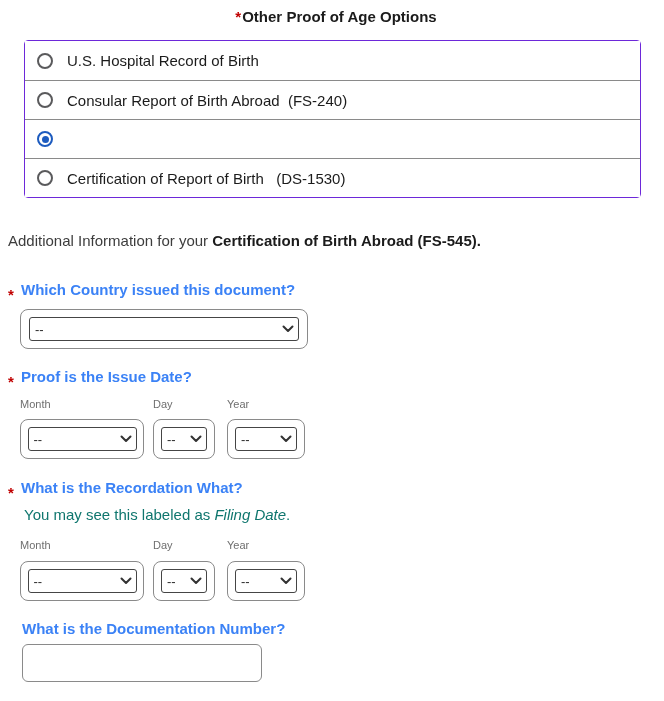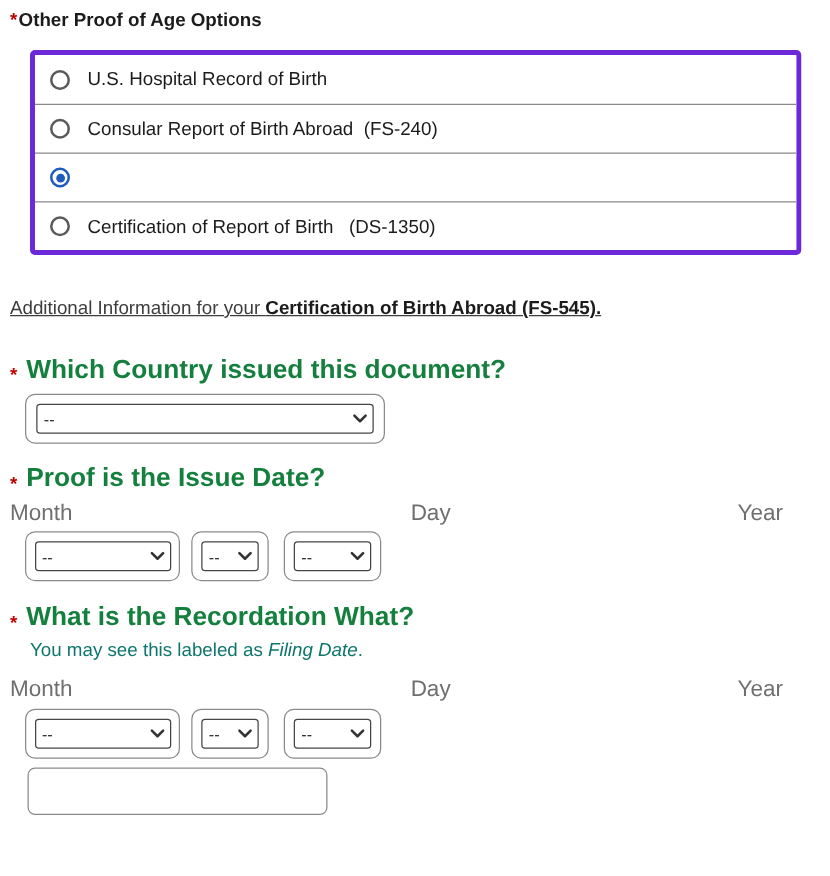--- a/index.html
+++ b/index.html
@@ -17,20 +17,21 @@
   }
 
   
   .section-title {
     margin-left: 8px;
     font-size: 15px;
     font-weight: 700;
     line-height: 18px;
     color: #1b1b1b;
     margin-bottom: 14px;
+    text-align: center;
   }
   .req-sup {
     color: #c00000;
     font-weight: 700;
     margin-right: 1px;
   }
   .question-row {
     display: flex;
     align-items: flex-start;
     margin-left: 8px;
@@ -38,32 +39,32 @@
   }
   .question-row .req-low {
     color: #c00000;
     font-weight: 700;
     font-size: 15px;
     position: relative;
     top: 4px;
     width: 8px;
   }
   .question-label {
-    font-size: 21px;
+    font-size: 15px;
     font-weight: 700;
     line-height: 16px;
-    color: #15803d;
+    color: #3b82f6;
   }
   .question-label.no-req { margin-left: 14px; }
 
   
   .options-box {
     margin-left: 24px;
     width: 617px;
-    border: 4px solid #6d28d9;
+    border: 1px solid #6d28d9;
     border-radius: 4px;
     background: #ffffff;
     margin-bottom: 35px;
   }
   .option-row {
     display: flex;
     align-items: center;
     height: 39px;
     padding-left: 12px;
     cursor: pointer;
@@ -96,21 +97,20 @@
     white-space: pre;
   }
 
   
   .additional-info {
     margin-left: 8px;
     font-size: 15px;
     line-height: 15px;
     color: #3d3d3d;
     margin-bottom: 34px;
-    text-decoration: underline;
   }
   .additional-info b { color: #1b1b1b; }
 
   
   .select-shell {
     border: 1px solid #8a8a8a;
     border-radius: 8px;
     background: #ffffff;
     display: flex;
     align-items: center;
@@ -142,26 +142,25 @@
   }
 
   
   .country-select-wrap { margin-left: 20px; margin-top: 10px; margin-bottom: 20px; }
   .country-select { width: 288px; }
   .country-select .select-inner { width: 270px; }
 
   
   .date-labels {
     display: flex;
-    margin-left: 4px;
+    margin-left: 16px;
     margin-top: 11px;
-    font-size: 18px;
+    font-size: 11px;
     color: #6f6f6f;
     line-height: 14px;
-    justify-content: space-between;
   }
   .date-labels .lbl { padding-left: 4px; }
   .lbl-month { width: 133px; }
   .lbl-day   { width: 74px; }
   .lbl-year  { width: 78px; }
   .date-row {
     display: flex;
     margin-left: 20px;
     margin-top: 8px;
   }
@@ -218,21 +217,21 @@
     </div>
     <div class="option-row">
       <span class="radio"></span>
       <span class="option-label">Consular Report of Birth Abroad  (FS-240)</span>
     </div>
     <div class="option-row">
       <span class="radio checked"></span>
     </div>
     <div class="option-row">
       <span class="radio"></span>
-      <span class="option-label">Certification of Report of Birth   (DS-1350)</span>
+      <span class="option-label">Certification of Report of Birth   (DS-1530)</span>
     </div>
   </div>
 
   <div class="additional-info"><span>Additional Information for your </span><b>Certification of Birth Abroad (FS-545).</b></div>
 
   <div class="question-row">
     <span class="req-low">*</span>
     <span class="question-label">Which Country issued this document?</span>
   </div>
   <div class="country-select-wrap">
@@ -326,15 +325,18 @@
         <span class="select-value">--</span>
         <span class="chevron">
           <svg width="12" height="8" viewBox="0 0 12 8">
               <polyline points="1.5,1.5 6,6 10.5,1.5" fill="none" stroke="#333333" stroke-width="2" stroke-linecap="round" stroke-linejoin="round"></polyline>
             </svg>
         </span>
       </div>
     </div>
   </div>
 
+  <div class="question-row q-doc">
+    <span class="question-label no-req">What is the Documentation Number?</span>
+  </div>
   <input type="text" class="doc-input" value="" style="">
 
 </div>
 
 </body></html>

